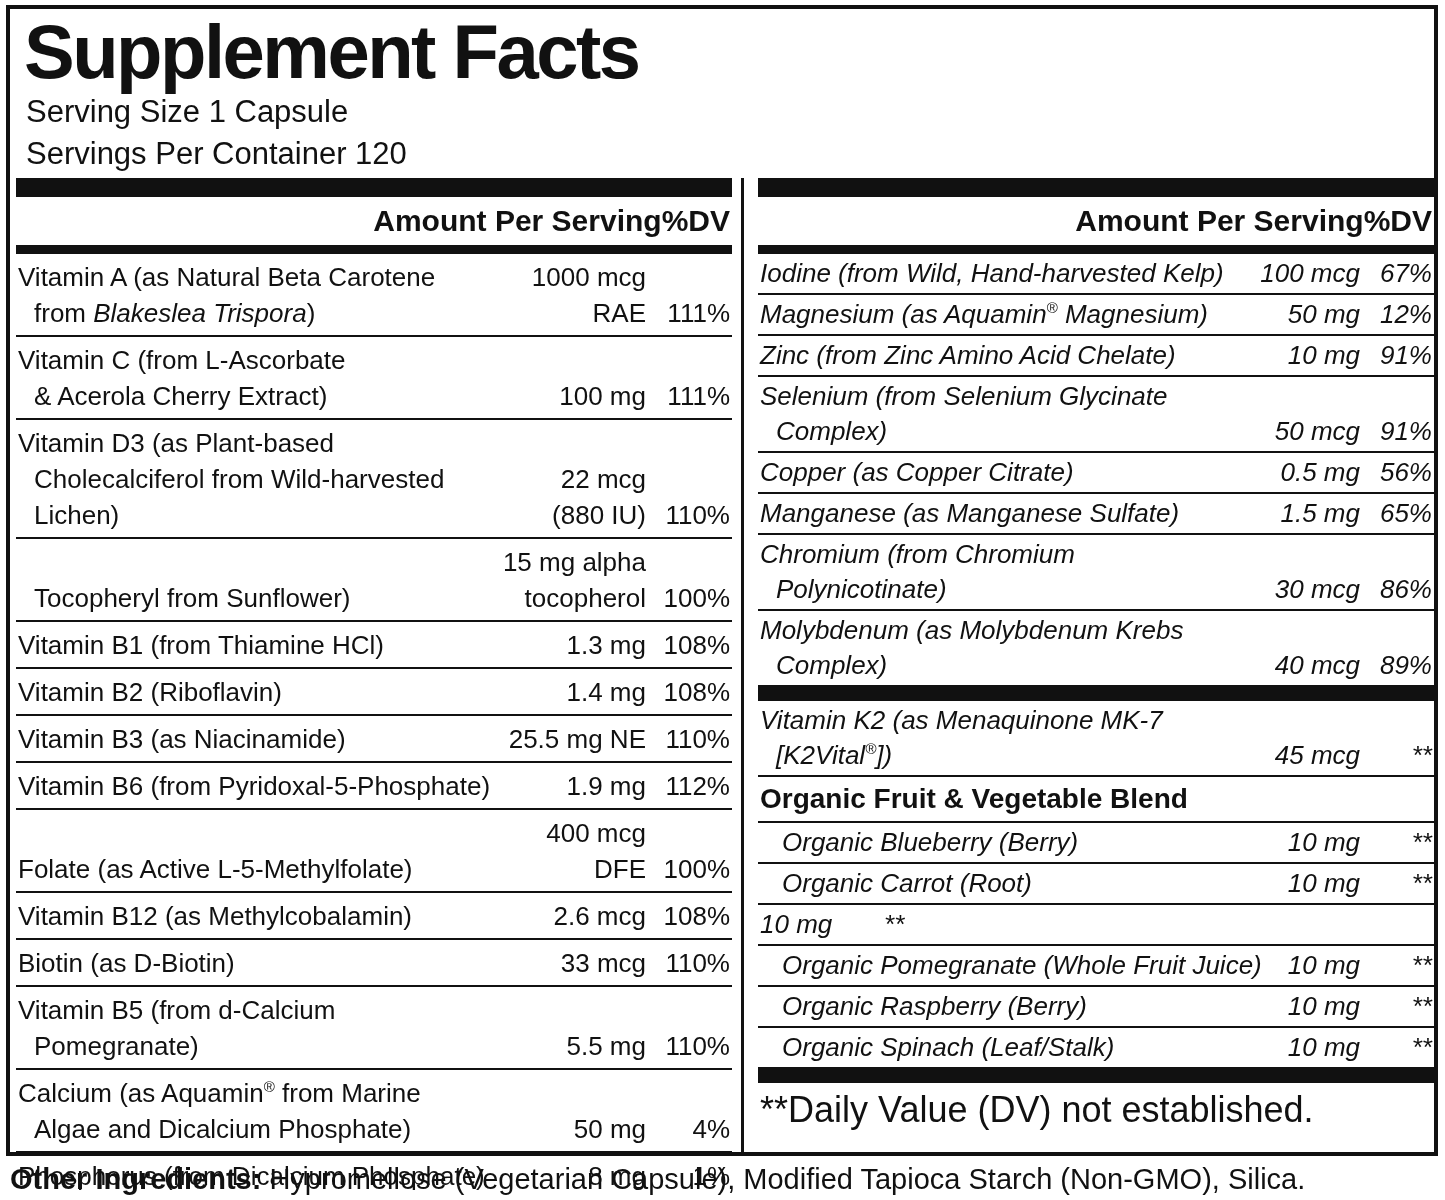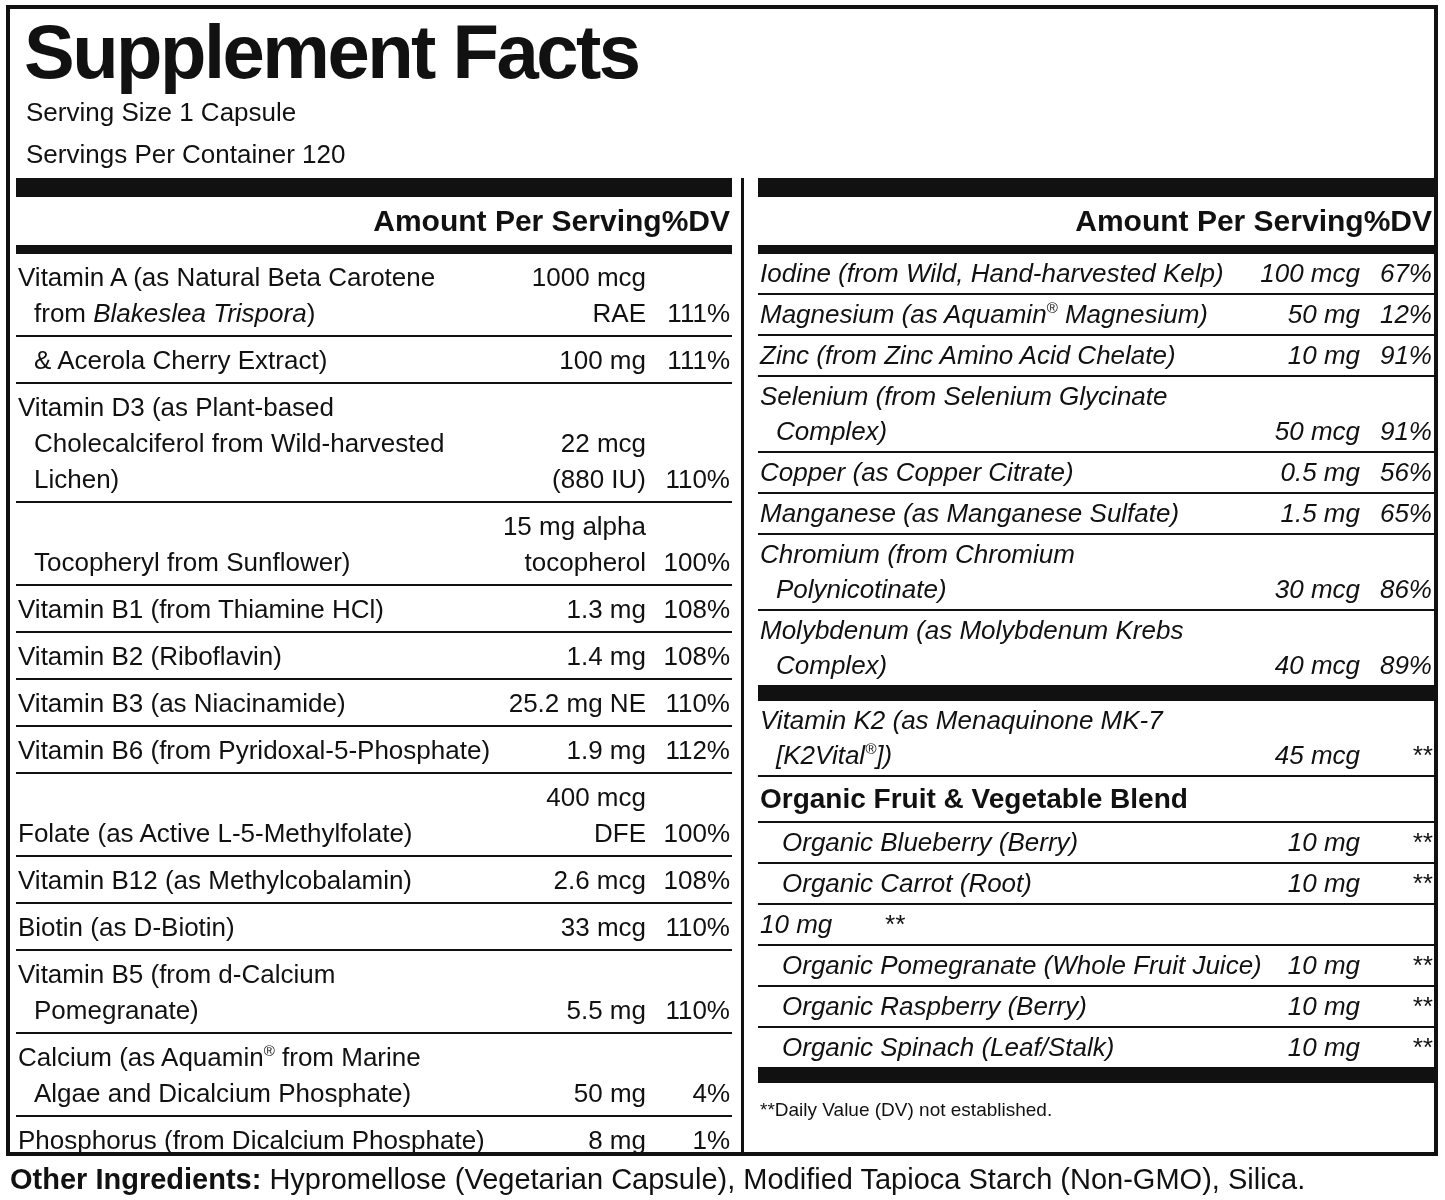--- a/index.html
+++ b/index.html
@@ -13,21 +13,21 @@
 
   .panel{
     position:absolute;left:6px;top:5px;width:1432px;height:1151px;
     border:4px solid var(--ink);background:var(--paper);
   }
   .title{
     position:absolute;left:14px;top:0px;
     font-size:76px;font-weight:bold;letter-spacing:-2.5px;line-height:86px;
     white-space:nowrap;
   }
-  .serving-line{position:absolute;left:16px;font-size:26px;line-height:38px;white-space:nowrap;}
+  .serving-line{position:absolute;left:16px;font-size:31px;line-height:38px;white-space:nowrap;}
   .serving-1{top:84px;}
   .serving-2{top:126px;}
 
   .divider-v{
     position:absolute;left:731px;top:169px;width:3px;height:974px;background:var(--ink);
   }
 
   .col{position:absolute;top:169px;}
   .colL{left:6px;width:716px;}
   .colR{left:748px;width:676px;}
@@ -57,21 +57,21 @@
   .row-dv{text-align:right;flex-shrink:0;white-space:nowrap;}
   .colL .row-dv{width:84px;}
   .colR .row-dv{width:72px;}
   .rows-blend .row-name{padding-left:22px;}
 
   .blend-header{
     font-weight:bold;font-size:28px;line-height:36px;padding:4px 2px;
     border-top:2px solid var(--ink);border-bottom:2px solid var(--ink);
     white-space:nowrap;
   }
-  .footnote{font-size:19px;line-height:34px;padding:10px 2px 0 2px;white-space:nowrap;}
+  .footnote{font-size:36px;line-height:34px;padding:10px 2px 0 2px;white-space:nowrap;}
 
   .footer{
     position:absolute;left:10px;top:1161px;width:1430px;
     font-size:29px;line-height:36px;white-space:nowrap;
   }
   .footer .lbl{font-weight:bold;}
 
   sup{font-size:58%;vertical-align:super;line-height:0;}
 </style>
 </head>
@@ -97,20 +97,21 @@
           <div class="sf-row">
             <div class="row-name">
               <div class="line"><span>Vitamin A (as Natural Beta Carotene</span></div>
               <div class="line cont"><span>from </span><span style="font-style: italic;">Blakeslea Trispora</span><span>)</span></div>
             </div>
             <div class="row-amount">1000 mcg<br>RAE</div>
             <div class="row-dv">111%</div>
           </div>
           <div class="sf-row">
             <div class="row-name">
+              <div class="line"><span>Vitamin C (from L-Ascorbate</span></div>
               <div class="line cont"><span>&amp; Acerola Cherry Extract)</span></div>
             </div>
             <div class="row-amount">100 mg</div>
             <div class="row-dv">111%</div>
           </div>
           <div class="sf-row">
             <div class="row-name">
               <div class="line"><span>Vitamin D3 (as Plant-based</span></div>
               <div class="line cont"><span>Cholecalciferol from Wild-harvested</span></div>
               <div class="line cont"><span>Lichen)</span></div>
@@ -136,21 +137,21 @@
             <div class="row-name">
               <div class="line"><span>Vitamin B2 (Riboflavin)</span></div>
             </div>
             <div class="row-amount">1.4 mg</div>
             <div class="row-dv">108%</div>
           </div>
           <div class="sf-row">
             <div class="row-name">
               <div class="line"><span>Vitamin B3 (as Niacinamide)</span></div>
             </div>
-            <div class="row-amount">25.2 mg NE</div>
+            <div class="row-amount">25.5 mg NE</div>
             <div class="row-dv">110%</div>
           </div>
           <div class="sf-row">
             <div class="row-name">
               <div class="line"><span>Vitamin B6 (from Pyridoxal-5-Phosphate)</span></div>
             </div>
             <div class="row-amount">1.9 mg</div>
             <div class="row-dv">112%</div>
           </div>
           <div class="sf-row">

